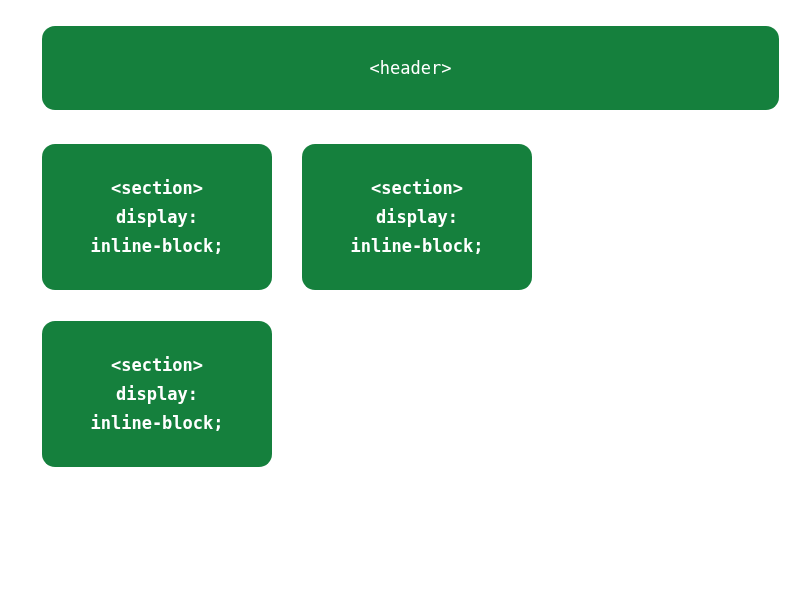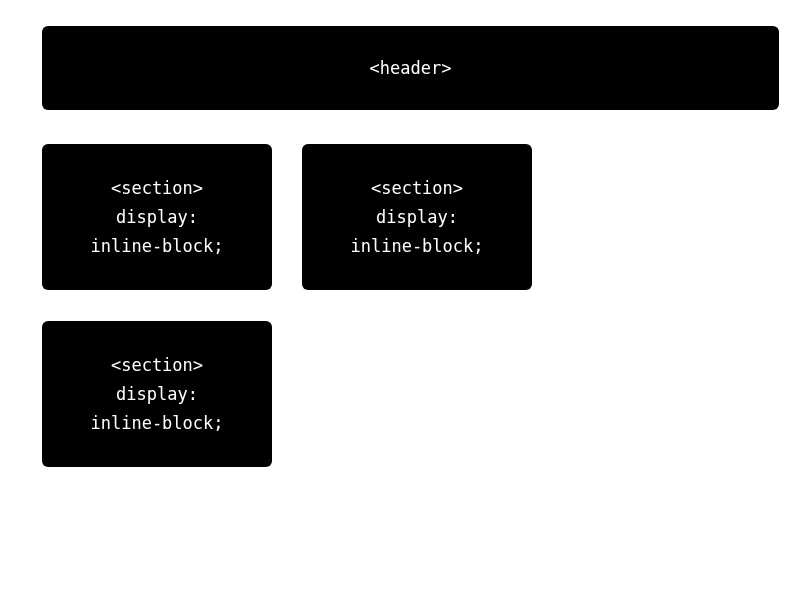--- a/index.html
+++ b/index.html
@@ -18,23 +18,23 @@
   .page {
     position: relative;
     width: 800px;
     height: 609px;
     box-sizing: border-box;
     padding: 26px 21px 0 42px;
   }
 
   
   .block {
-    background: #000000;
+    background: #15803d;
     color: #ffffff;
-    border-radius: 6px;
+    border-radius: 13px;
     box-sizing: border-box;
     display: flex;
     flex-direction: column;
     align-items: center;
     justify-content: center;
     text-align: right;
     font-family: "DejaVu Sans Mono", "Liberation Mono", monospace;
     font-size: 17px;
     line-height: 29px;
     letter-spacing: 0px;
@@ -65,20 +65,21 @@
 
   .section-block {
     display: inline-flex;
     flex-direction: column;
     align-items: center;
     justify-content: center;
     width: 230px;
     height: 146px;
     margin: 0 30px 31px 0;
     vertical-align: top;
+    font-weight: bold;
   }
 
   .section-block .line {
     display: block;
     font-size: 17px;
     line-height: 29px;
   }
 
   #footer-block {
     position: absolute;

